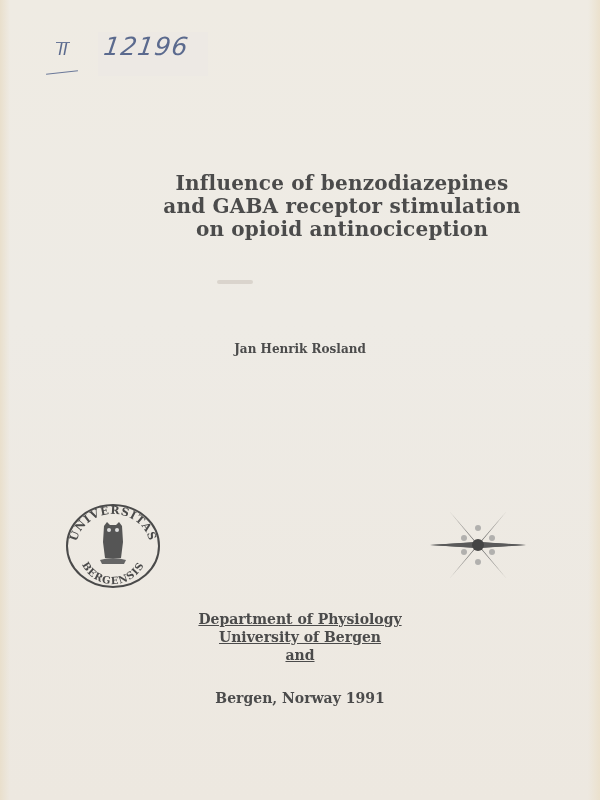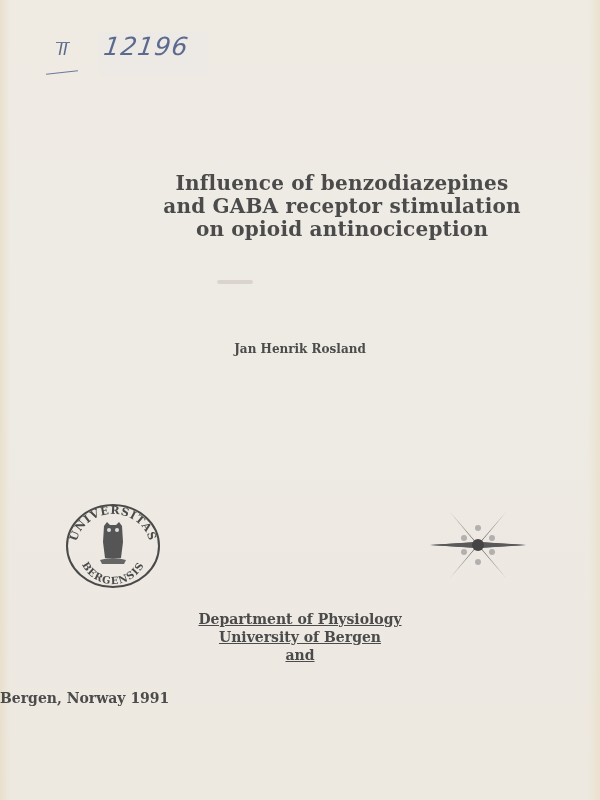--- a/index.html
+++ b/index.html
@@ -65,21 +65,21 @@
       position: absolute; left: 64px; top: 502px; width: 98px; height: 88px;
     }
     .compass {
       position: absolute; left: 428px; top: 508px; width: 100px; height: 74px;
     }
     .affil {
       position: absolute; left: 0; top: 610px; width: 600px; text-align: center;
       font-weight: bold; font-size: 14px; line-height: 18px; color: #4b4b4b; text-decoration: underline;
     }
     .place {
-      position: absolute; left: 0; top: 690px; width: 600px; 
+      position: absolute; left: 0; top: 690px; width: 600px; text-align: center;
       font-weight: bold; font-size: 14px; color: #4b4b4b;
     }
   </style>
 </head>
 <body>
 
 <div class="page">
   <div class="edge-left"></div>
   <div class="edge-right"></div>
 

